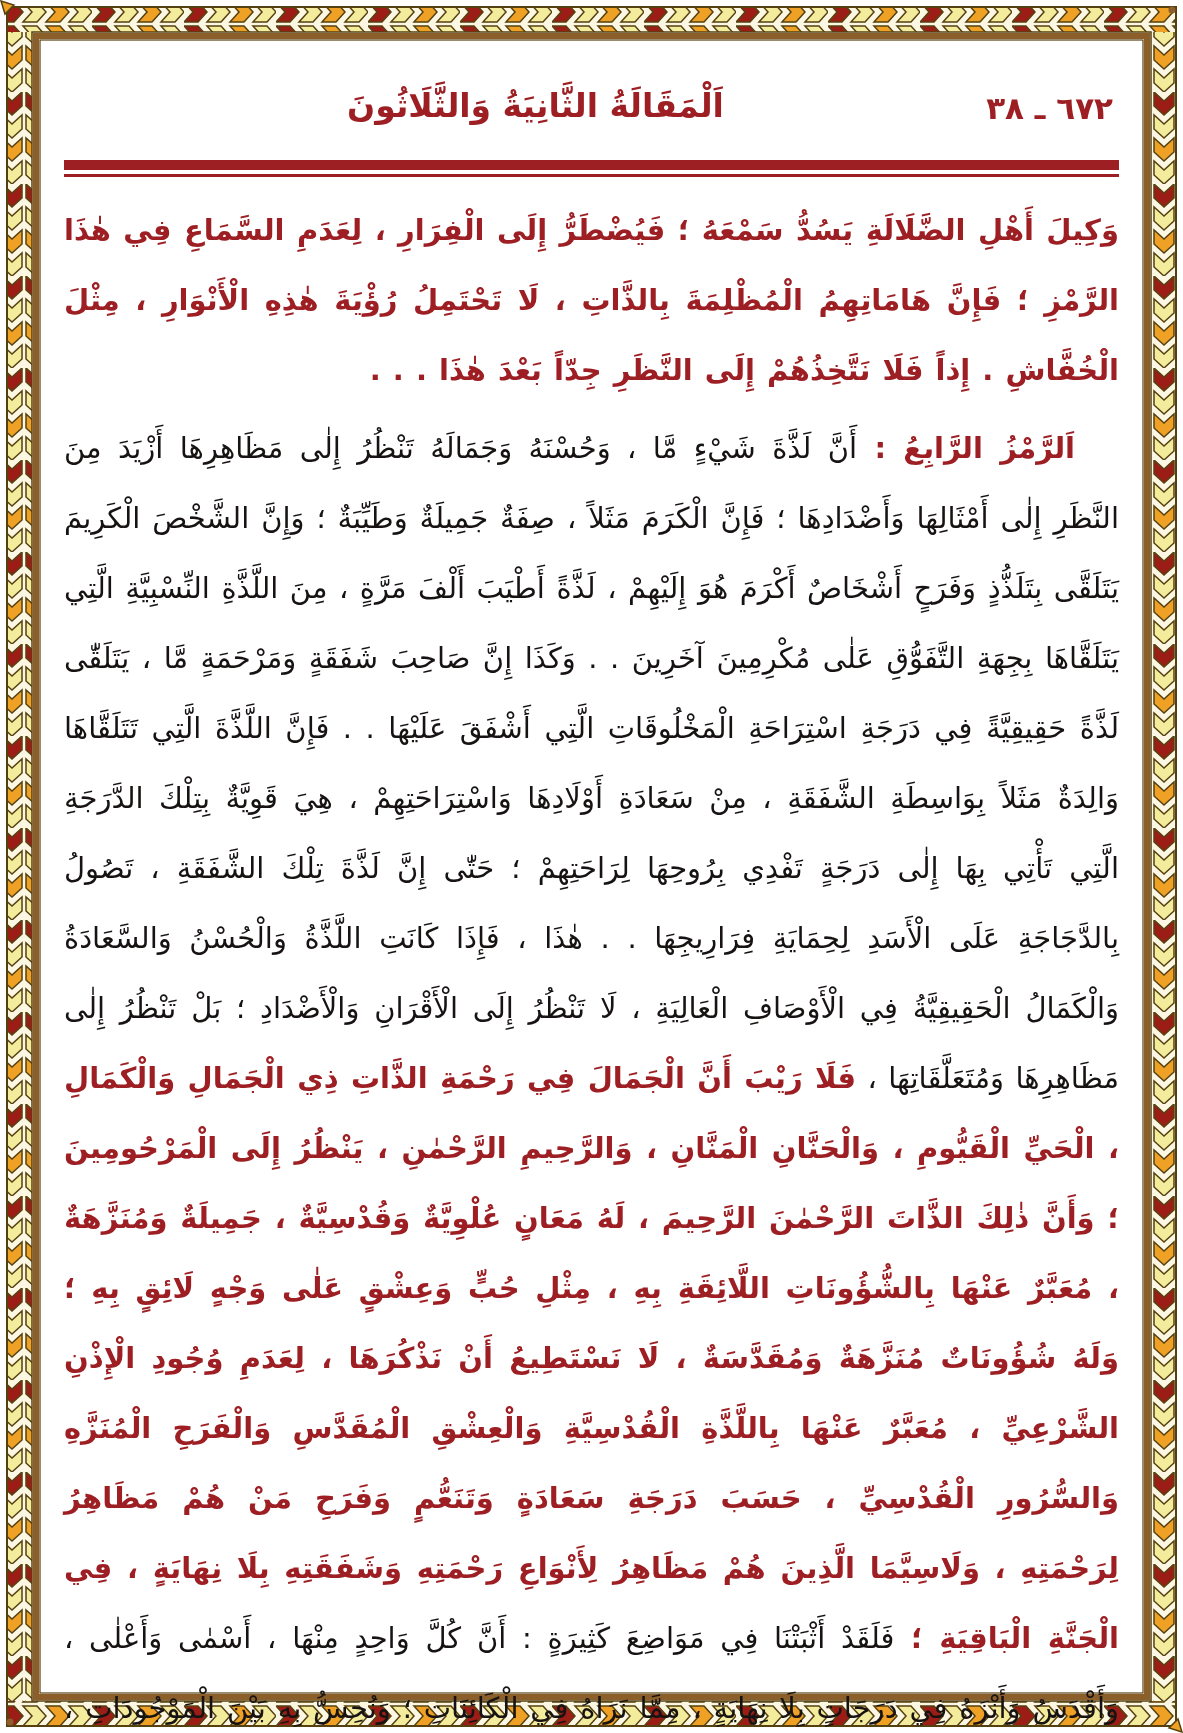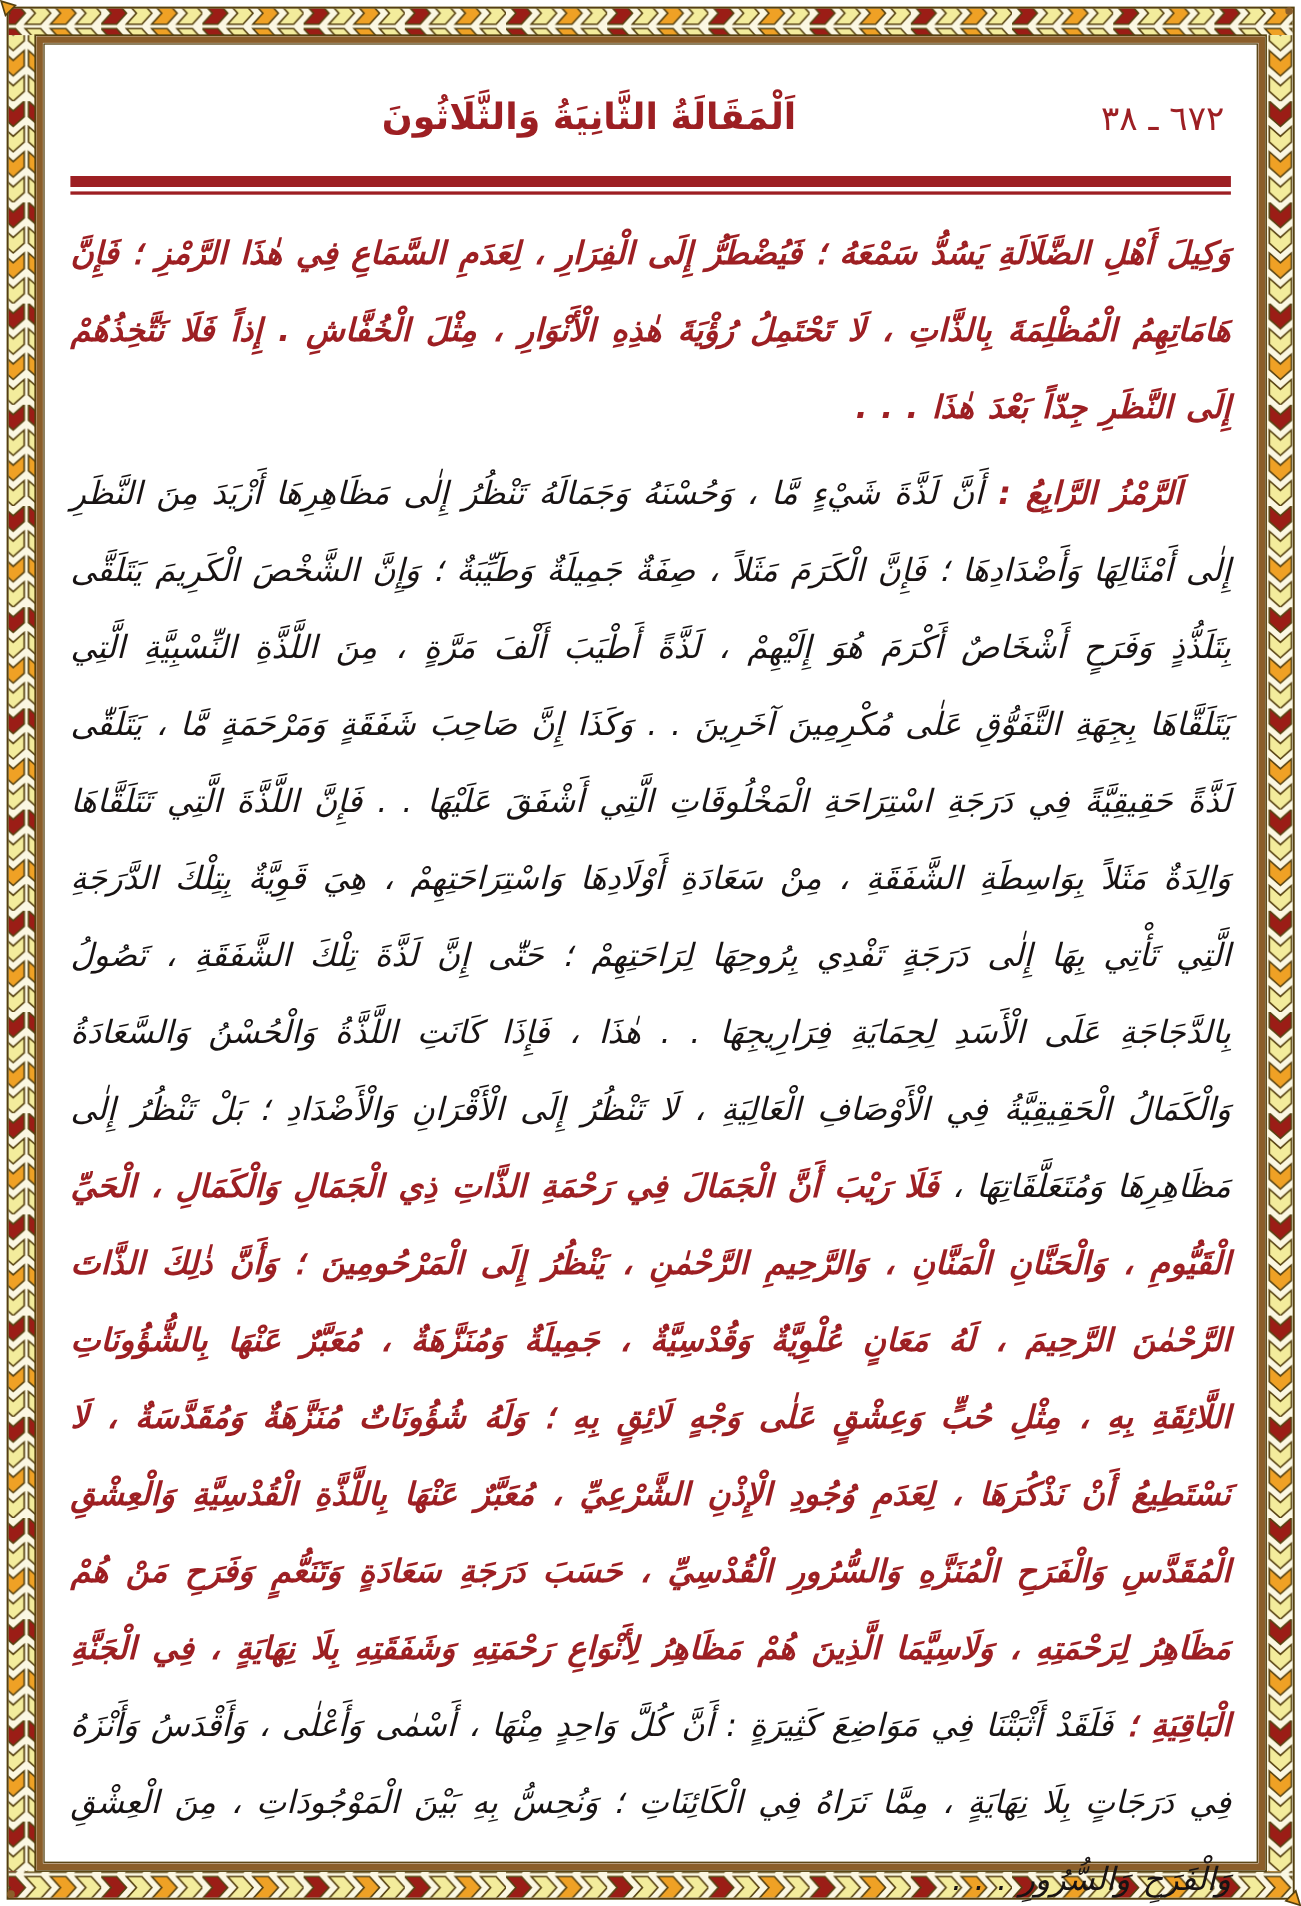--- a/index.html
+++ b/index.html
@@ -22,40 +22,40 @@
   .page{position:relative;width:1183px;height:1223px;background:var(--c-page-bg);}
   .frame{position:absolute;inset:0;width:1183px;height:1733px;display:block;}
   .content{
     position:absolute;inset:42px;
     padding:4px 22px 0 22px;
     direction:rtl;
   }
   .header{position:relative;height:62px;margin-top:40px;}
   .page-num{
     position:absolute;top:4px;left:auto;right:6px;
-    color:var(--c-maroon);font-weight:normal;font-size:31px;letter-spacing:2px;
+    color:var(--c-maroon);font-weight:bold;font-size:31px;letter-spacing:2px;
     white-space:nowrap;
   }
   .title{
     position:absolute;top:0;left:50%;
     transform:translateX(calc(-50% - 56px));
     color:var(--c-maroon);font-weight:bold;font-size:33px;
     white-space:nowrap;
   }
   .rule{margin-top:12px;}
   .rule-thick{height:10px;background:var(--c-maroon);}
   .rule-thin{height:3px;margin-top:4px;background:var(--c-maroon);}
   .body-text{
     margin-top:18px;
     font-size:29px;line-height:70px;
     color:var(--c-ink);
     text-align:justify;
     word-spacing:2px;
   }
-  .body-text p{margin:0;font-style:italic;}
+  .body-text p{margin:0;}
   .body-text p + p{margin-top:8px;}
   .para.indent{text-indent:44px;}
   .seg-maroon{color:var(--c-maroon);font-weight:bold;}
   .seg-ink{color:var(--c-ink);font-weight:normal;}
 </style>
 </head>
 <body>
 
 <div class="page">
 

